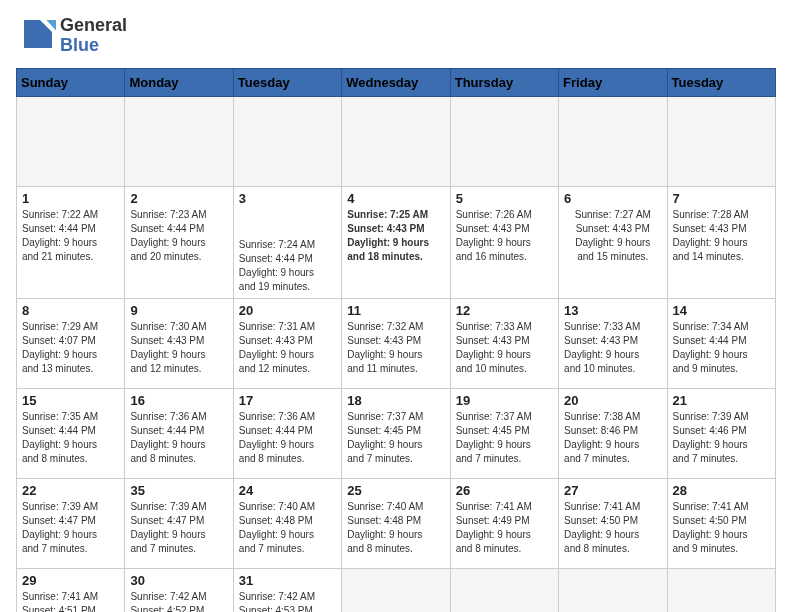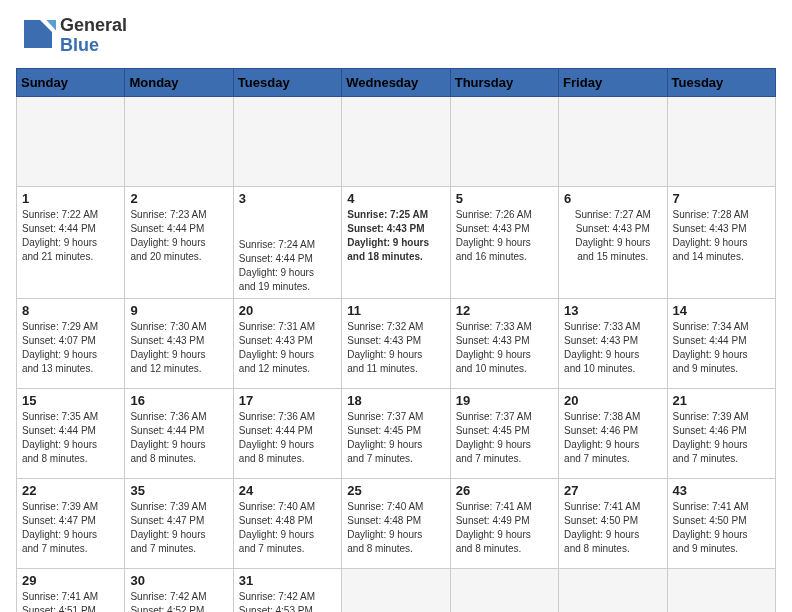--- a/index.html
+++ b/index.html
@@ -257,21 +257,21 @@
         <td>
           <span class="day-num">19</span>
           <div class="day-info" style="white-space: pre-line;">Sunrise: 7:37 AM
 Sunset: 4:45 PM
 Daylight: 9 hours
 and 7 minutes.</div>
         </td>
         <td>
           <span class="day-num">20</span>
           <div class="day-info" style="white-space: pre-line;">Sunrise: 7:38 AM
-Sunset: 4:46 PM
+Sunset: 8:46 PM
 Daylight: 9 hours
 and 7 minutes.</div>
         </td>
         <td>
           <span class="day-num">21</span>
           <div class="day-info" style="white-space: pre-line;">Sunrise: 7:39 AM
 Sunset: 4:46 PM
 Daylight: 9 hours
 and 7 minutes.</div>
         </td>
@@ -313,21 +313,21 @@
 and 8 minutes.</div>
         </td>
         <td>
           <span class="day-num">27</span>
           <div class="day-info" style="white-space: pre-line;">Sunrise: 7:41 AM
 Sunset: 4:50 PM
 Daylight: 9 hours
 and 8 minutes.</div>
         </td>
         <td>
-          <span class="day-num">43</span>
+          <span class="day-num">28</span>
           <div class="day-info" style="white-space: pre-line;">Sunrise: 7:41 AM
 Sunset: 4:50 PM
 Daylight: 9 hours
 and 9 minutes.</div>
         </td>
       </tr>
       <tr>
         <td>
           <span class="day-num">29</span>
           <div class="day-info" style="white-space: pre-line;">Sunrise: 7:41 AM

